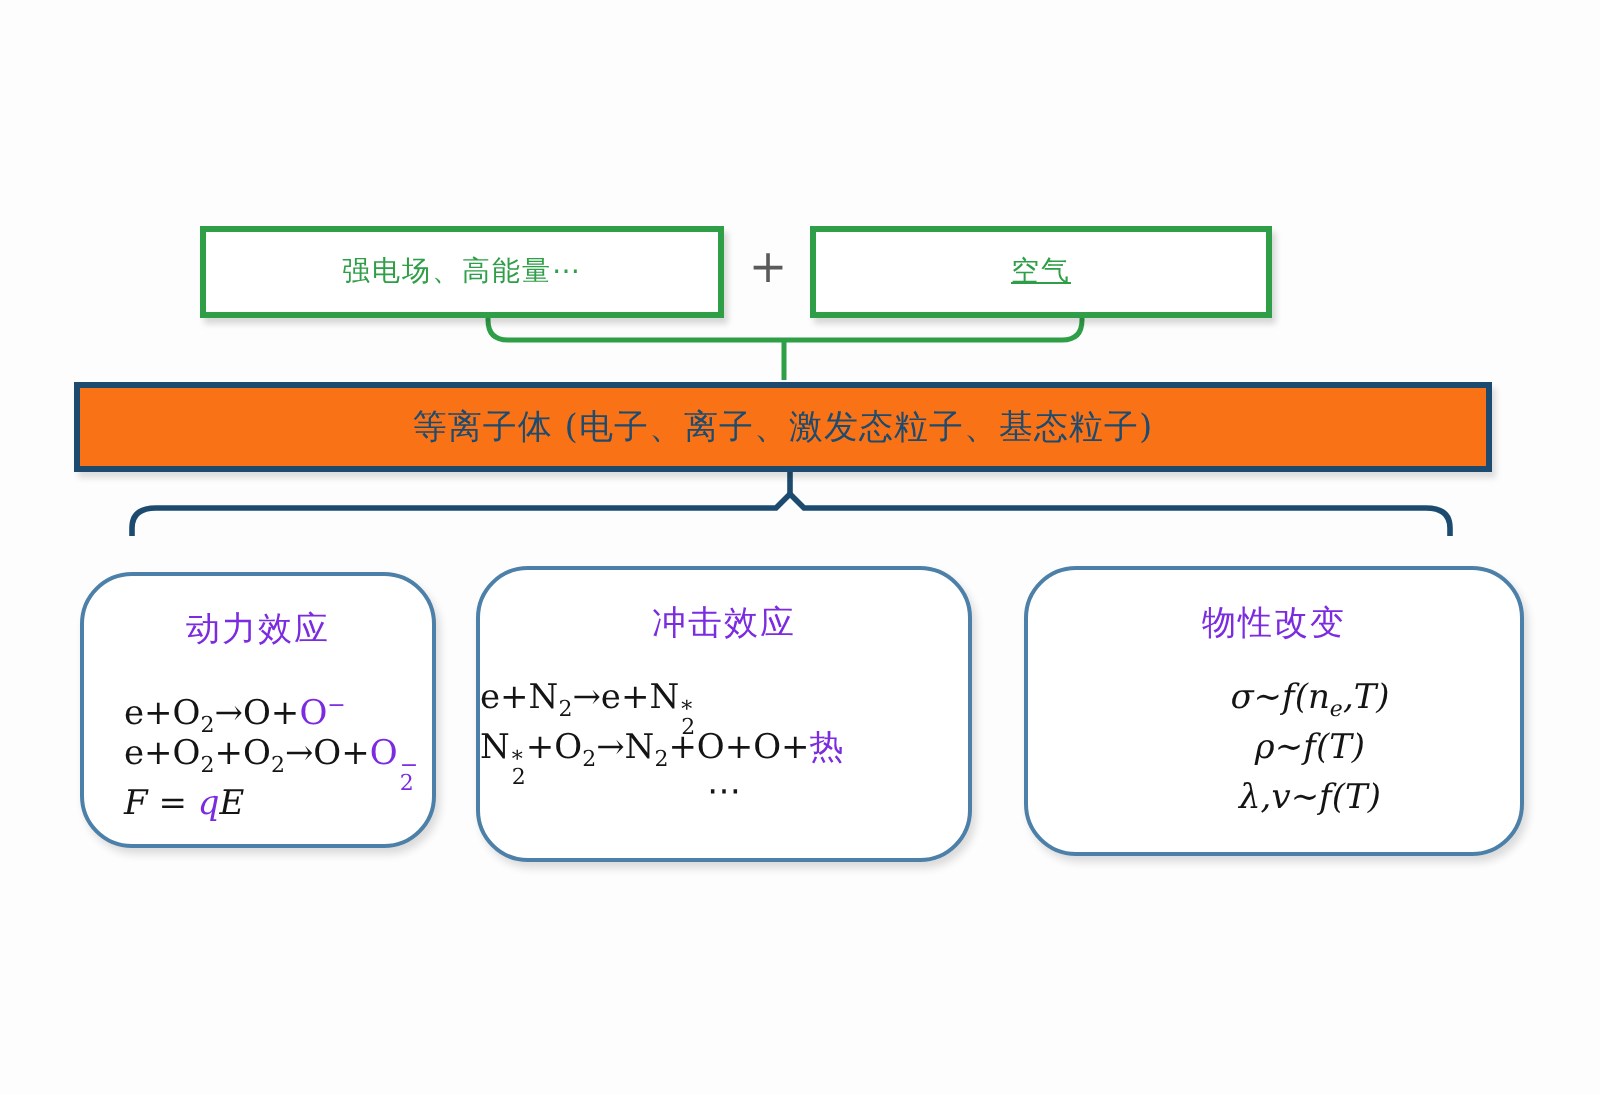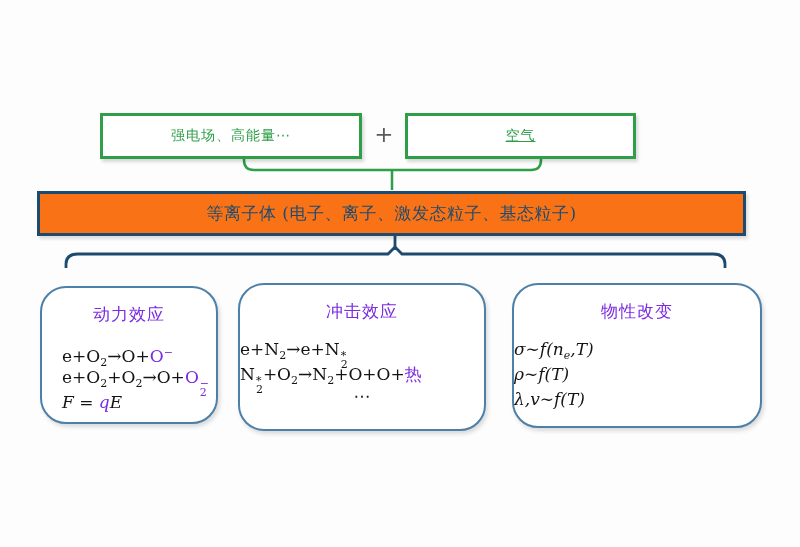--- a/index.html
+++ b/index.html
@@ -41,21 +41,21 @@
   #ebox3{left:512px;top:283px;width:250px;height:145px;}
   .etitle{
     text-align:center;margin-top:15px;color:var(--purple);
     font-size:17px;letter-spacing:1px;
   }
   .eqs{margin-top:14px;font-size:17px;color:var(--ink);}
   .eq{height:25px;line-height:25px;white-space:nowrap;}
   #ebox1 .eq{padding-left:9px;margin-left:11px;}
   #ebox2 .eq{}
   #ebox2 .eq.dots{padding-left:0;text-align:center;height:22px;line-height:18px;}
-  #ebox3 .eq{font-style:italic;}
+  #ebox3 .eq{text-align:center;font-style:italic;margin-left:36px;}
   .purple{color:var(--purple);}
   .it{font-style:italic;}
   .sb{font-size:11px;vertical-align:-4px;}
   .sp{font-size:11px;vertical-align:6px;}
   .ss{
     display:inline-flex;flex-direction:column;align-items:flex-start;
     font-size:11px;line-height:9px;vertical-align:-4px;margin-left:1px;
   }
 </style>
 </head>

